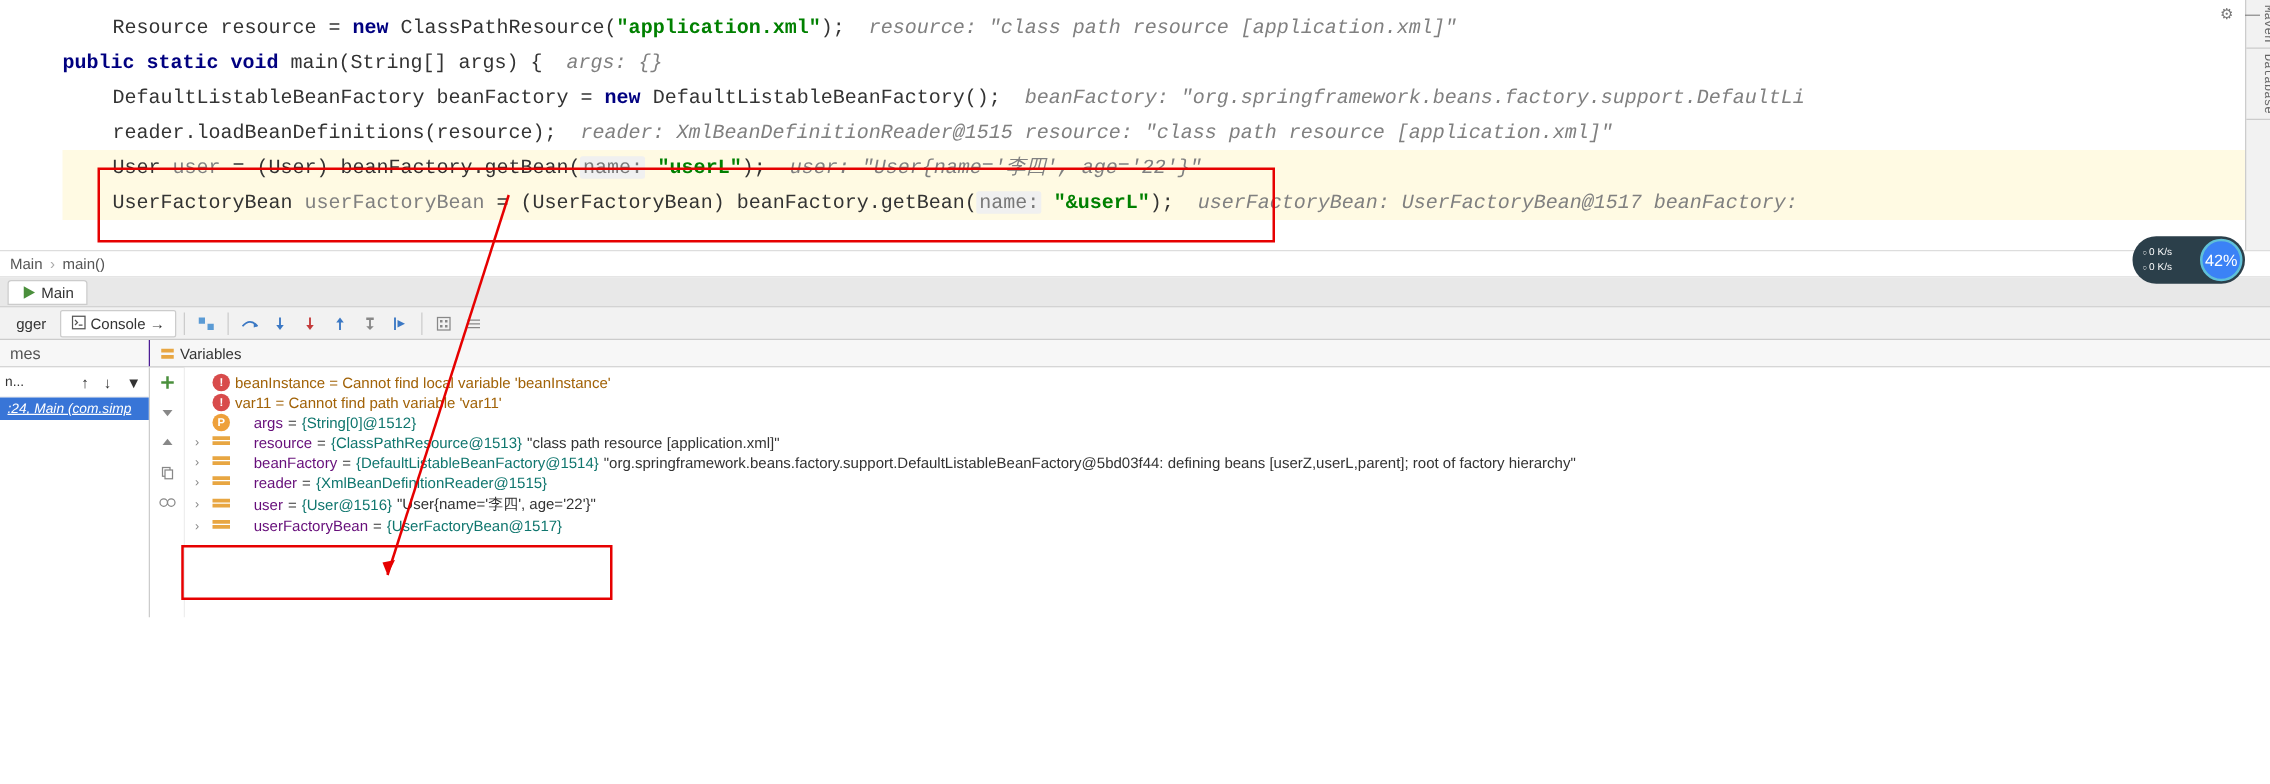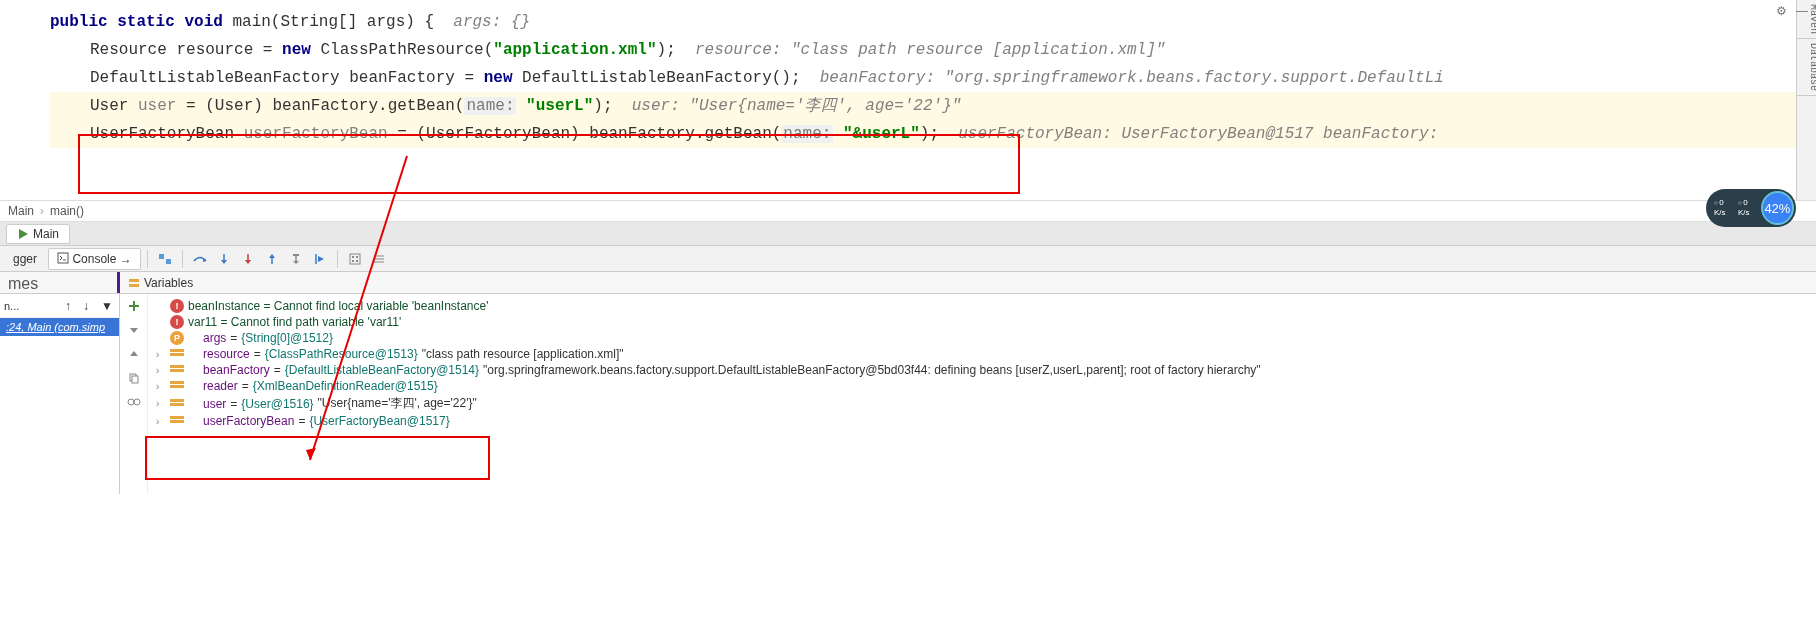--- a/index.html
+++ b/index.html
@@ -17,35 +17,35 @@
 .arrow-line { position: absolute; pointer-events: none; }
 
 .side-tools { position: absolute; right: 0; top: 0; width: 20px; height: 200px; background: #f2f2f2; border-left: 1px solid #ccc; }
 .side-label { writing-mode: vertical-lr; font-size: 10px; color: #666; padding: 4px 2px; border-bottom: 1px solid #ccc; cursor: pointer; }
 
 .breadcrumb { background: #fff; border-top: 1px solid #ddd; border-bottom: 1px solid #ddd; height: 22px; display: flex; align-items: center; padding: 0 8px; font-size: 12px; position: relative; }
 .breadcrumb span { color: #555; }
 .breadcrumb .sep { color: #aaa; margin: 0 6px; }
 .gauge { position: absolute; right: 20px; top: -12px; width: 90px; height: 38px; background: #2b3f4a; border-radius: 19px; display: flex; align-items: center; color: #fff; font-size: 10px; z-index: 10; }
 .gauge-circle { width: 34px; height: 34px; border-radius: 50%; background: #3b82f6; border: 2px solid #5fc0d8; display: flex; align-items: center; justify-content: center; font-size: 13px; margin-left: auto; margin-right: 2px; }
-.gauge-rates { display:flex; flex-direction:row; gap:1px; margin-left:8px; font-size:8px; line-height:10px;}
+.gauge-rates { display:flex; flex-direction:column; gap:1px; margin-left:8px; font-size:8px; line-height:10px;}
 .gauge-rates div::before { content:"○ "; font-size:6px;}
 
 .run-tab { background: #e8e8e8; border-bottom: 1px solid #ccc; height: 24px; display: flex; align-items: center; padding: 0 6px; }
 .run-tab-chip { background: #fff; border: 1px solid #ccc; border-radius: 3px 3px 0 0; padding: 2px 10px; font-size: 12px; display: flex; align-items: center; gap: 4px; }
 .g-ico { width: 12px; height: 12px; display: inline-block; }
 
 .toolbar { background: #f2f2f2; border-bottom: 1px solid #ccc; height: 26px; display: flex; align-items: center; padding: 0 4px; gap: 2px; }
 .toolbar .tbtn { width: 22px; height: 22px; display: flex; align-items: center; justify-content: center; border-radius: 2px; cursor: pointer; }
 .toolbar .tsep { width: 1px; height: 18px; background: #ccc; margin: 0 4px; }
 .tab-btn { padding: 3px 8px; font-size: 12px; border: 1px solid transparent; border-radius: 2px; cursor: pointer; }
 .tab-btn.active { background: #fff; border: 1px solid #ccc; }
 
 .panel-headers { display: flex; border-bottom: 1px solid #ccc; background: #f7f7f7; height: 22px; }
-.panel-h { width: 120px; border-right: 3px solid #4c1d95; padding: 3px 8px; font-size: 16px; color: #555; }
+.panel-h { width: 120px; border-right: 1px solid #4c1d95; padding: 3px 8px; font-size: 13px; color: #555; }
 .panel-h-right { flex: 1; padding: 3px 8px; display: flex; align-items: center; gap: 4px; }
 
 .debug-body { display: flex; height: 200px; }
 .frames-col { width: 120px; border-right: 1px solid #ccc; background: #fff; position: relative; }
 .frames-tool { height: 24px; border-bottom: 1px solid #eee; display: flex; align-items: center; padding: 0 4px; gap: 4px; }
 .mini-icon { width: 14px; height: 14px; cursor: pointer; }
 .frame-item { background: #3875d7; color: #fff; padding: 3px 6px; font-size: 11px; font-style: italic; text-decoration: underline; }
 
 .gutter-col { width: 28px; border-right: 1px solid #eee; display: flex; flex-direction: column; align-items: center; padding-top: 4px; gap: 8px; }
 .gutter-btn { width: 16px; height: 16px; cursor: pointer; display: flex; align-items: center; justify-content: center; }
@@ -56,35 +56,36 @@
 .badge { width: 14px; height: 14px; border-radius: 50%; display: inline-flex; align-items: center; justify-content: center; font-size: 9px; font-weight: bold; color: #fff; }
 .badge-e { background: #d84b4b; }
 .badge-p { background: #eea03a; }
 .vicon { width: 14px; height: 10px; display: inline-block; }
 .vicon::before { content:""; display:block; width:14px; height:3px; background:#e8a642; margin-bottom:1px;}
 .vicon::after { content:""; display:block; width:14px; height:3px; background:#e8a642;}
 .var-name { color: #660e7a; margin-left: 15px; }
 .var-eq { color: #333; }
 .var-type { color: #0f766e; }
 .var-val { color: #333; }
-.err-red { color: #14532d; }
+.err-red { color: #a16207; }
 #redbox2 { left: 145px; top: 436px; width: 345px; height: 44px; z-index: 5; }
 
 .right-extras { position:absolute; right:6px; top:4px; display:flex; gap:6px; }
 .right-extras .mini-icon { color:#777; }
 
 svg { display: block; }
 </style>
 </head>
 <body>
 
 <div class="editor-area">
+  <div style="padding-left:40px;"><span>Resource</span> <span>resource</span><span> = </span><span class="kw">new</span> <span>ClassPathResource(</span><span class="str">"application.xml"</span><span>);</span>&nbsp;&nbsp;<span class="hint">resource: "class path resource [application.xml]"</span></div>
   <div><span class="kw">public static void</span> <span>main</span><span>(String[] args) {</span>&nbsp;&nbsp;<span class="hint">args: {}</span></div>
-  <div style="padding-left:40px;"><span>Resource</span> <span>resource</span><span> = </span><span class="kw">new</span> <span>ClassPathResource(</span><span class="str">"application.xml"</span><span>);</span>&nbsp;&nbsp;<span class="hint">resource: "class path resource [application.xml]"</span></div>
   <div style="padding-left:40px;"><span>DefaultListableBeanFactory</span> <span>beanFactory</span><span> = </span><span class="kw">new</span> <span>DefaultListableBeanFactory();</span>&nbsp;&nbsp;<span class="hint">beanFactory: "org.springframework.beans.factory.support.DefaultLi</span></div>
+  <div style="padding-left:40px;"><span>reader.loadBeanDefinitions(resource);</span>&nbsp;&nbsp;<span class="hint">reader: XmlBeanDefinitionReader@1515   resource: "class path resource [application.xml]"</span></div>
   <div style="padding-left:40px;" class="highlight-yellow"><span>User</span> <span class="hint" style="font-style:normal">user</span><span> = (User) beanFactory.getBean(</span><span class="param">name:</span> <span class="str">"userL"</span><span>);</span>&nbsp;&nbsp;<span class="hint">user: "User{name='李四', age='22'}"</span></div>
   <div style="padding-left:40px;" class="highlight-yellow"><span>UserFactoryBean</span> <span class="hint" style="font-style:normal">userFactoryBean</span><span> = (UserFactoryBean) beanFactory.getBean(</span><span class="param">name:</span> <span class="str">"&amp;userL"</span><span>);</span>&nbsp;&nbsp;<span class="hint">userFactoryBean: UserFactoryBean@1517   beanFactory:</span></div>
 
   <div id="redbox1" class="redbox"></div>
 
   <div class="side-tools">
     <div class="side-label">Maven</div>
     <div class="side-label">Database</div>
   </div>
 </div>

